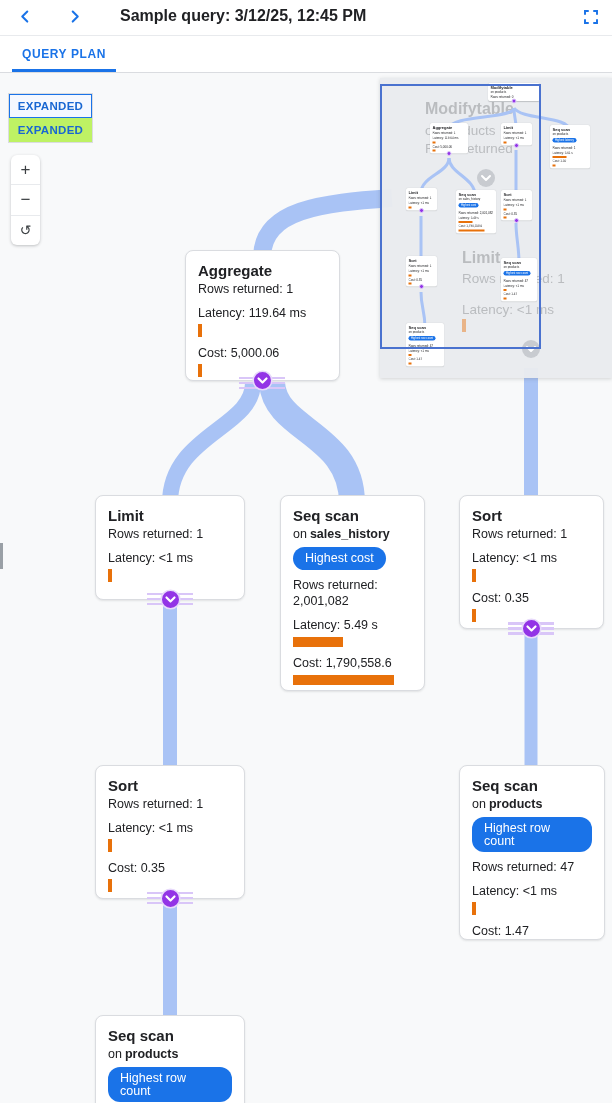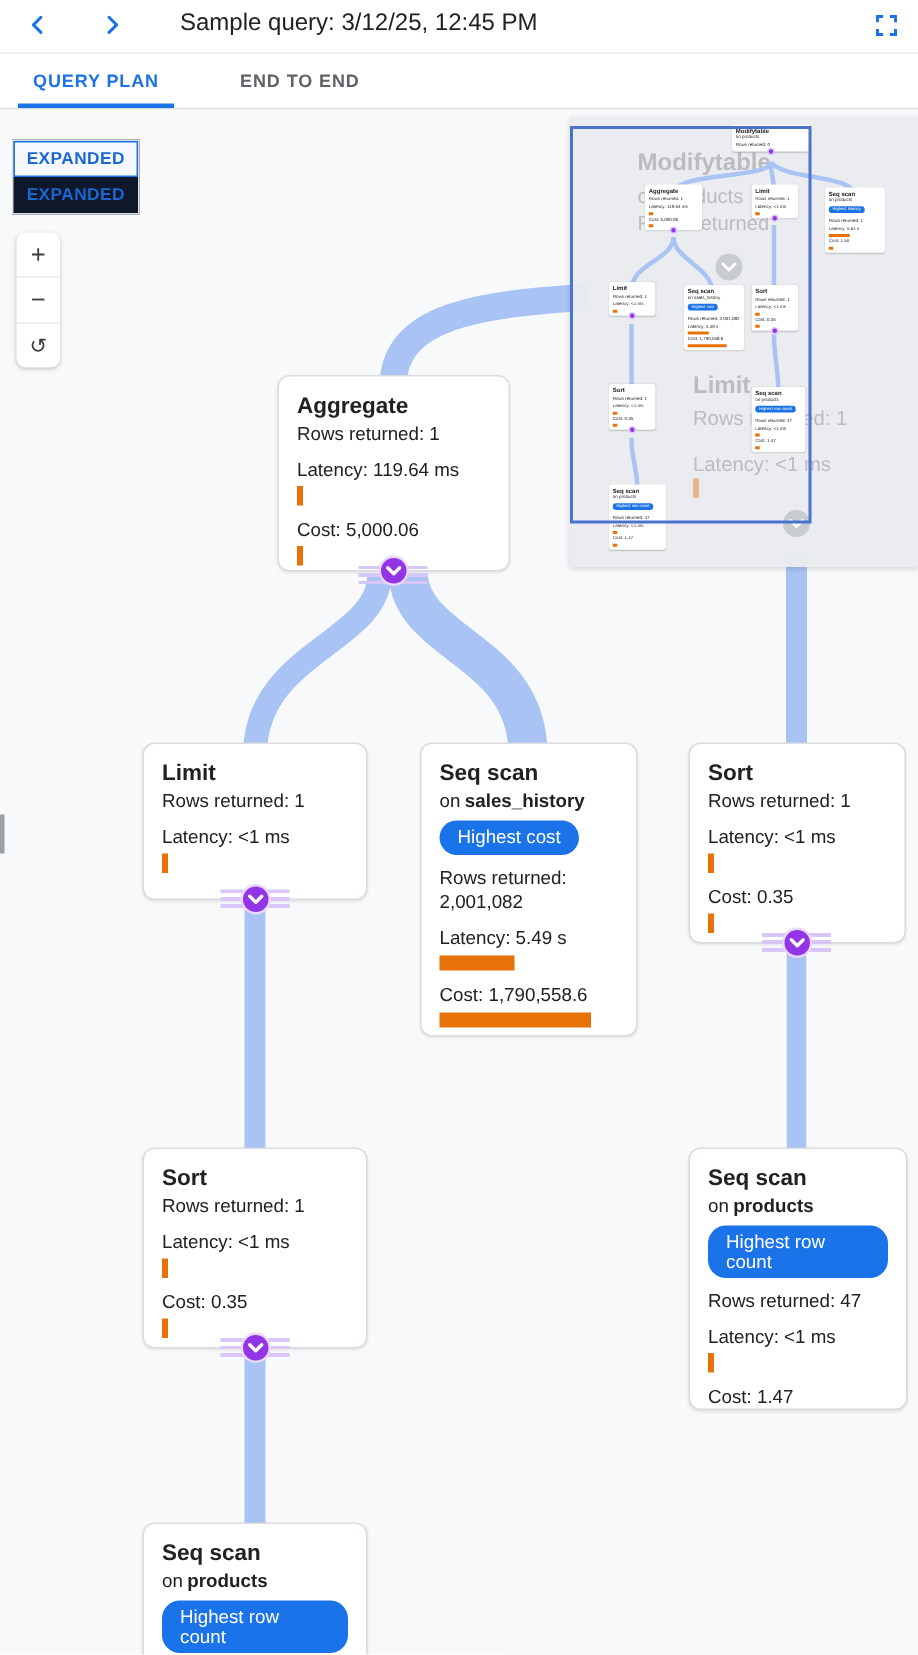--- a/index.html
+++ b/index.html
@@ -6,21 +6,21 @@
   body{
     width:612px;height:1103px;position:relative;overflow:hidden;
     background:#fff;font-family:"Liberation Sans",sans-serif;color:#202124;
     -webkit-font-smoothing:antialiased;
   }
   
   .header{position:absolute;left:0;top:0;width:612px;height:35px;background:#fff;
     border-bottom:1px solid #e8eaed;display:flex;align-items:center;}
   .nav-ico{position:absolute;top:6px;cursor:pointer;}
   .ico-back{left:14px;} .ico-fwd{left:64px;}
-  .page-title{position:absolute;left:120px;top:7px;font-size:16px;color:#202124;white-space:nowrap;}
+  .page-title{position:absolute;left:120px;top:7px;font-size:16px;color:#202124;white-space:nowrap;font-weight:bold;}
   .ico-full{position:absolute;right:12px;top:8px;cursor:pointer;}
   
   .tabs{position:absolute;left:0;top:36px;width:612px;height:37px;background:#fff;
     border-bottom:1px solid #dadce0;display:flex;align-items:stretch;padding-left:12px;box-sizing:border-box;}
   .tab{display:flex;align-items:center;padding:0 10px;font-size:12px;font-weight:700;
     letter-spacing:.6px;color:#5f6368;cursor:pointer;}
   .tab.active{color:#1a73e8;box-shadow:inset 0 -3px 0 #1a73e8;}
   .tab+.tab{margin-left:34px;}
   
   .canvas{position:absolute;left:0;top:73px;width:612px;height:1030px;background:#f8f9fa;overflow:hidden;}
@@ -41,21 +41,21 @@
   .n-seq-center{left:280px;top:422px;width:145px;height:196px;}
   .n-sort-right{left:459px;top:422px;width:145px;height:134px;}
   .n-sort-left{left:95px;top:692px;width:150px;height:134px;}
   .n-seq-right{left:459px;top:692px;width:146px;height:175px;}
   .n-seq-bottom{left:95px;top:942px;width:150px;height:130px;}
   .stripes{position:absolute;width:46px;height:14px;z-index:3;
     background:repeating-linear-gradient(180deg,#d9c6f8 0 2.5px,rgba(255,255,255,0) 2.5px 5px);}
   .collapse{position:absolute;z-index:4;cursor:pointer;}
   .scroll-thumb{position:absolute;left:0;top:470px;width:3px;height:26px;background:#9aa0a6;z-index:7;cursor:grab;}
   
-  .view-toggle{position:absolute;left:8px;top:20px;width:85px;background:#0f172a;
+  .view-toggle{position:absolute;left:8px;top:20px;width:85px;background:#bef264;
     border:1px solid #dadce0;z-index:6;box-sizing:border-box;}
   .vt-btn{height:24px;display:flex;align-items:center;justify-content:center;
     font-size:11.5px;font-weight:700;letter-spacing:.3px;color:#1967d2;cursor:pointer;box-sizing:border-box;}
   .vt-btn.active{border:1px solid #1a73e8;background:#f5f8ff;}
   .zoom-card{position:absolute;left:11px;top:82px;width:29px;height:90px;background:#fff;border-radius:6px;
     box-shadow:0 1px 3px rgba(60,64,67,.3);z-index:6;display:flex;flex-direction:column;}
   .zoom-btn{flex:1;display:flex;align-items:center;justify-content:center;color:#3c4043;
     font-size:17px;cursor:pointer;}
   .zoom-btn+.zoom-btn{border-top:1px solid #e8eaed;}
   .zoom-btn.reset{font-size:14px;}
@@ -94,21 +94,20 @@
     <path d="M9.5 6 L15 11.5 L9.5 17" stroke="#1a73e8" stroke-width="2.2" fill="none" stroke-linecap="round" stroke-linejoin="round"></path>
   </svg>
   <div class="page-title">Sample query: 3/12/25, 12:45 PM</div>
   <svg class="ico-full" width="18" height="18" viewBox="0 0 24 24">
     <path d="M4 9 V4 H9 M15 4 H20 V9 M20 15 V20 H15 M9 20 H4 V15" stroke="#1a73e8" stroke-width="2.6" fill="none"></path>
   </svg>
 </div>
 
 <div class="tabs">
   <div class="tab active">QUERY PLAN</div>
-  <div class="tab">END TO END</div>
 </div>
 
 <div class="canvas">
 
   <svg class="edges" width="612" height="1030" viewBox="0 0 612 1030">
     <path d="M392 125 C322 130 262 136 262 185" stroke="#a9c3f5" stroke-width="18" fill="none"></path>
     <path d="M253 310 C253 355 170 362 170 430" stroke="#a9c3f5" stroke-width="16" fill="none"></path>
     <path d="M272 310 C275 358 352 360 352 430" stroke="#a9c3f5" stroke-width="26" fill="none"></path>
     <path d="M170 524 L170 700" stroke="#a9c3f5" stroke-width="14" fill="none"></path>
     <path d="M170 823 L170 950" stroke="#a9c3f5" stroke-width="14" fill="none"></path>

